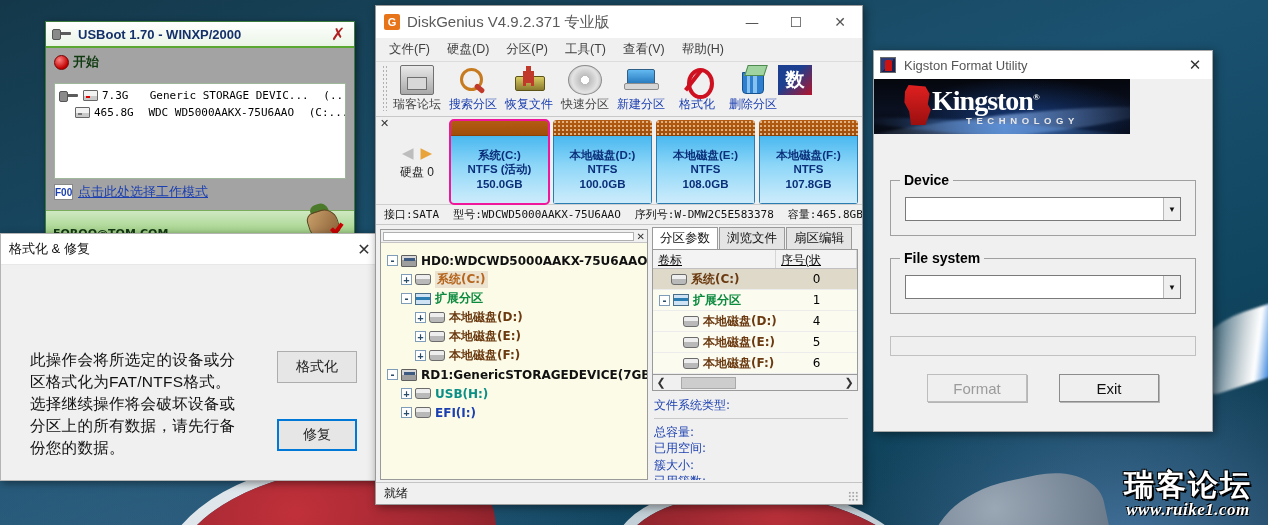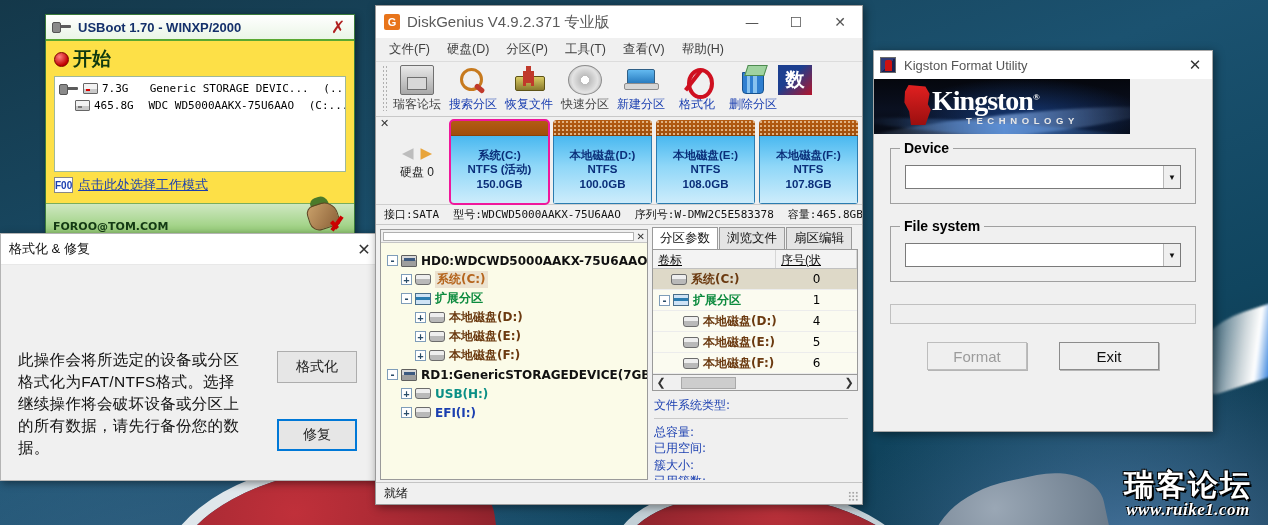--- a/index.html
+++ b/index.html
@@ -54,22 +54,22 @@
     text-shadow:2px 2px 0 #000, -1px -1px 0 #000, 1px -1px 0 #000, -1px 1px 0 #000;
   }
   #watermark .wm-bot {
     font-family:"Liberation Serif", serif; font-style:italic; font-weight:bold;
     font-size:17px; color:#ffffff; letter-spacing:.5px; margin-top:1px;
     text-shadow:1px 1px 0 #000, -1px -1px 0 #000;
   }
 
   
   #usboot {
-    position:absolute; left:45px; top:14px; width:310px; height:224px;
-    background:#fde047; border:1px solid #3b7b3b;
+    position:absolute; left:45px; top:21px; width:310px; height:224px;
+    background:#a3a3a3; border:1px solid #3b7b3b;
     box-shadow:2px 2px 7px rgba(0,0,0,.45);
   }
   #usboot .ub-title {
     height:26px; background:linear-gradient(to bottom,#ffffff,#eaf5e6);
     border-bottom:2px solid #5aa832;
     display:flex; align-items:center; padding:0 6px; gap:6px;
   }
   .usb-glyph {
     width:20px; height:16px; position:relative; flex:none;
   }
@@ -96,23 +96,23 @@
     flex:1; height:22px; background:#fff; border:1px solid #9fb89b;
     display:flex; align-items:center; justify-content:center;
     color:#1b3fb0; font-size:13px;
   }
   #usboot .ub-start { display:flex; align-items:center; gap:4px; cursor:pointer; }
   #usboot .ub-led {
     width:15px; height:15px; border-radius:50%;
     background:radial-gradient(circle at 35% 30%, #ff8080, #c00000 70%);
     border:1px solid #7a0000;
   }
-  #usboot .ub-start-lb { font-size:19px; color:#103a10; font-weight:bold; }
+  #usboot .ub-start-lb { font-size:13px; color:#103a10; font-weight:bold; }
   #usboot .ub-list {
-    margin-top:4px; height:96px; background:#fff; border:1px solid #9fb89b;
+    margin-top:12px; height:96px; background:#fff; border:1px solid #9fb89b;
     padding:3px 4px; overflow:hidden;
   }
   #usboot .ub-item {
     display:flex; align-items:center; gap:4px; height:17px;
     font-family:"DejaVu Sans Mono", monospace; font-size:11px; color:#000;
     white-space:nowrap;
   }
   #usboot .ub-item.indent { padding-left:16px; }
   .drive-glyph {
     width:15px; height:11px; flex:none; border:1px solid #666;
@@ -176,21 +176,21 @@
   }
   #fmtdlg .fd-title {
     height:31px; background:#ffffff; display:flex; align-items:center; padding:0 4px 0 8px;
     border-bottom:1px solid #e8e8e8;
   }
   #fmtdlg .fd-title-text { flex:1; font-size:13px; color:#111; }
   #fmtdlg .fd-close {
     width:30px; height:28px; display:flex; align-items:center; justify-content:center;
     font-size:16px; color:#333; cursor:pointer; font-family:"DejaVu Sans", sans-serif;
   }
-  #fmtdlg .fd-body { display:flex; height:calc(100% - 31px); }
+  #fmtdlg .fd-body { display:flex; height:calc(100% - 31px);padding-left:12px; }
   #fmtdlg .fd-msg {
     flex:1; padding:84px 8px 10px 17px; font-size:15.5px; color:#111; line-height:1.42;
     letter-spacing:.3px;
   }
   #fmtdlg .fd-btns {
     width:132px; padding-top:86px; display:flex; flex-direction:column; align-items:center; gap:36px;
   }
   #fmtdlg .fd-btn {
     width:80px; height:32px; background:#e6e6e6; border:1px solid #adadad;
     font-size:14px; color:#222; display:flex; align-items:center; justify-content:center;
@@ -447,21 +447,21 @@
   }
   #kingston .kg-word {
     position:absolute; left:58px; top:8px; color:#fff; font-size:28px; font-weight:bold;
     font-family:"Liberation Serif", serif; letter-spacing:-1px; line-height:1;
   }
   #kingston .kg-word sup { font-size:9px; vertical-align:super; }
   #kingston .kg-tech {
     position:absolute; left:92px; top:36px; color:#e8e8e8; font-size:9.5px;
     letter-spacing:4.6px; font-family:"Liberation Sans", sans-serif; font-weight:bold;
   }
-  #kingston .kg-body { padding:14px 16px 0 16px; }
+  #kingston .kg-body { padding:14px 16px 0 16px;margin-top:32px; }
   .kg-group {
     border:1px solid #a0a0a0; position:relative; padding:16px 14px 14px 14px; margin-bottom:22px;
   }
   .kg-group > .lg {
     position:absolute; top:-9px; left:9px; background:#f0f0f0; padding:0 4px;
     font-size:14px; font-weight:bold; color:#000;
   }
   .kg-combo {
     height:24px; background:#fff; border:1px solid #7a7a7a; display:flex; align-items:stretch;
     cursor:pointer;

